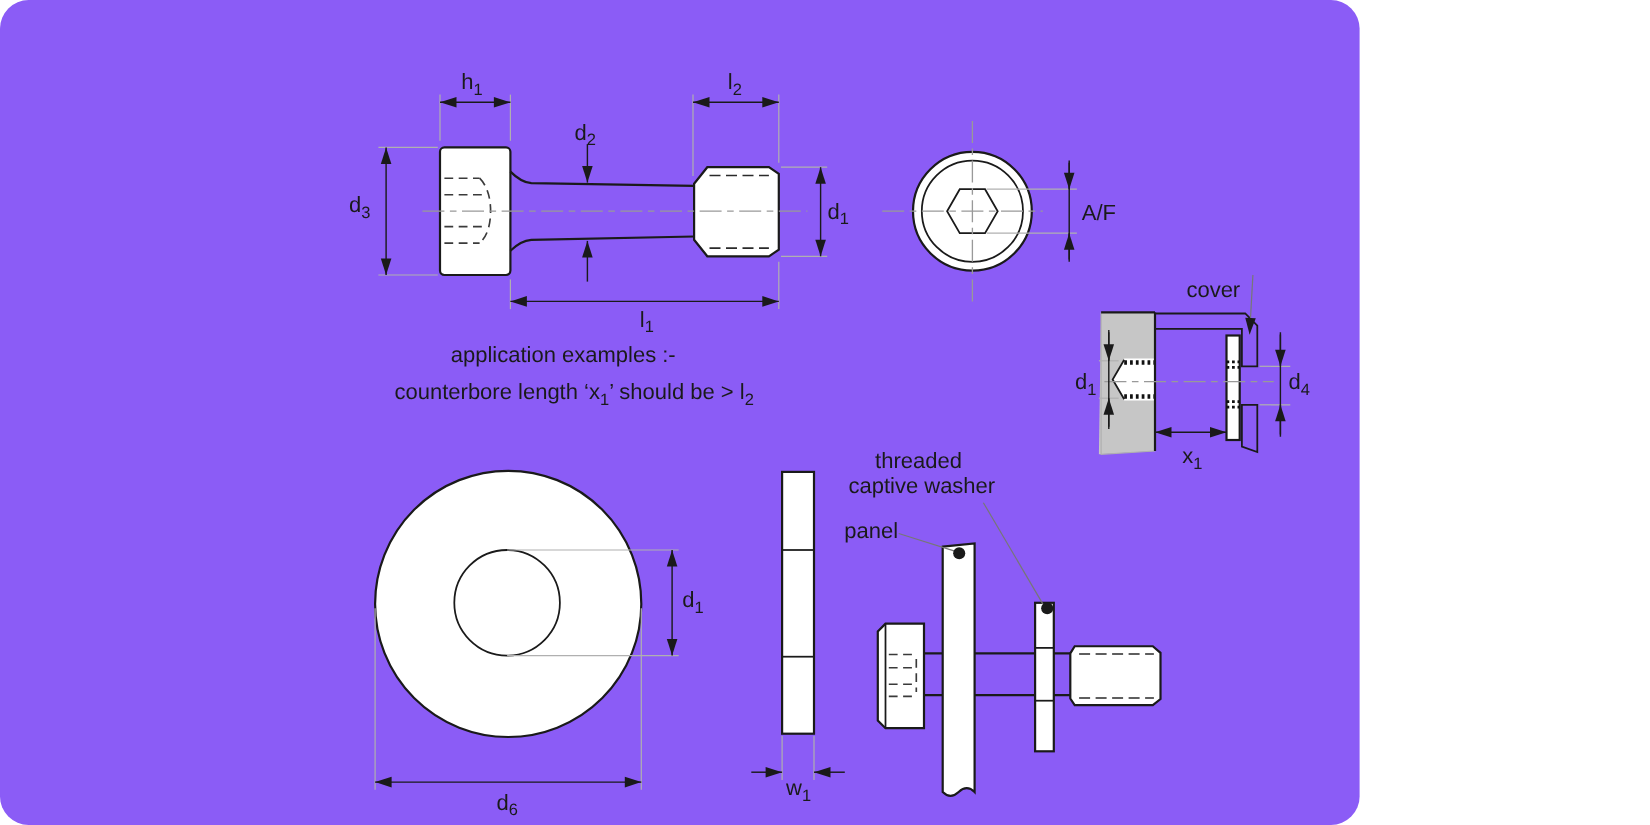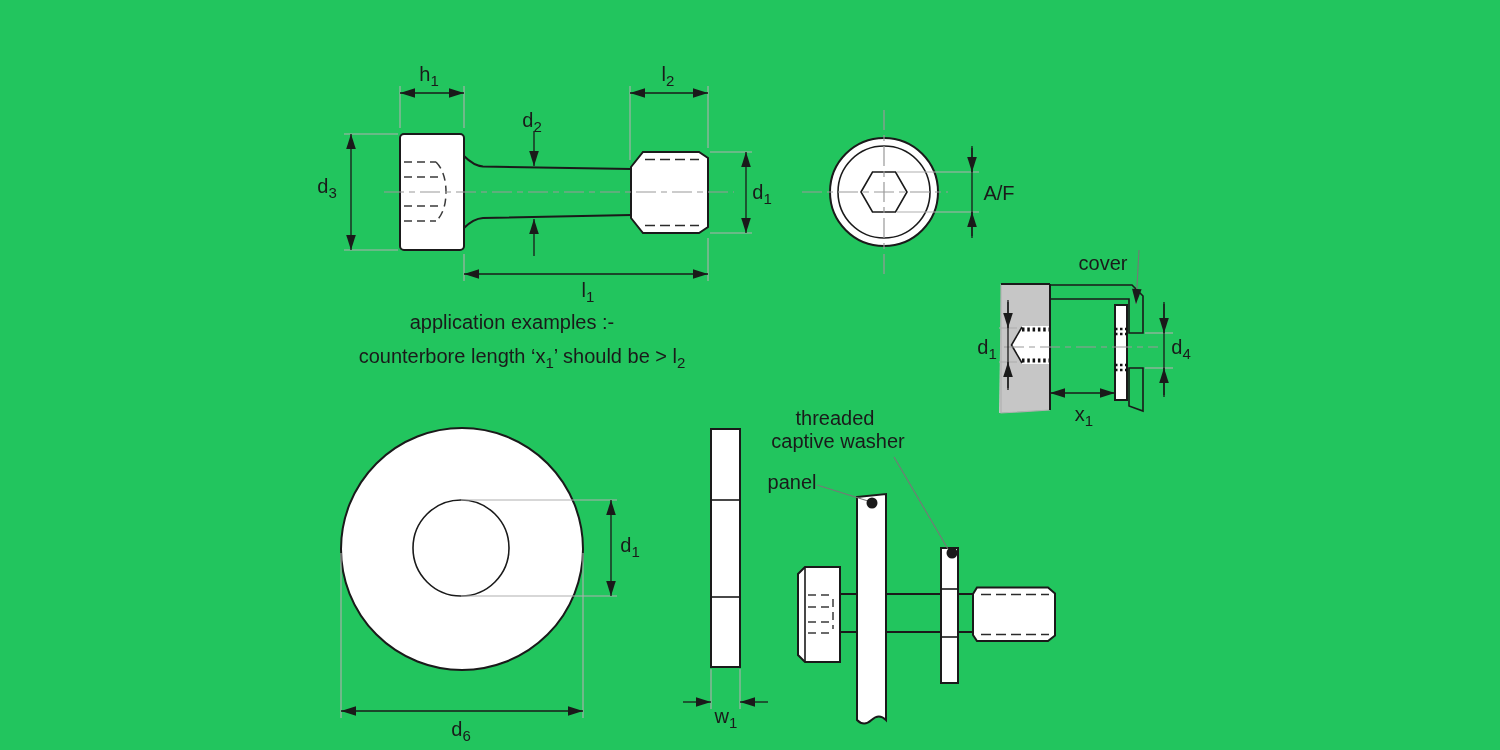--- a/index.html
+++ b/index.html
@@ -1,16 +1,16 @@
 <!DOCTYPE html>
 <html><head>
 <meta charset="utf-8">
 <style>
   html,body{margin:0;padding:0;background:#ffffff;}
-  .canvas{position:relative;width:1500px;height:750px;background:#22c55e;overflow:hidden;}
+  .canvas{position:relative;width:1236px;height:750px;background:#8b5cf6;overflow:hidden;border-radius:26px;}
   svg{position:absolute;left:0;top:0;}
   svg text{font-family:"Liberation Sans","DejaVu Sans",sans-serif;font-size:20px;fill:#1a1a1a;}
   svg text.note{font-size:20px;}
   .sub{font-size:15px;}
   .main{stroke:#1a1a1a;stroke-width:2;fill:none;}
   .mainw{stroke:#1a1a1a;stroke-width:2;fill:#ffffff;}
   .med{stroke:#1a1a1a;stroke-width:1.6;fill:none;}
   .hidden-ln{stroke:#3a3a3a;stroke-width:1.5;fill:none;stroke-dasharray:8 5;}
   .thread-ln{stroke:#2a2a2a;stroke-width:1.5;fill:none;stroke-dasharray:10 5;}
   .center-ln{stroke:#999999;stroke-width:1.2;fill:none;stroke-dasharray:20 5 6 5;}

